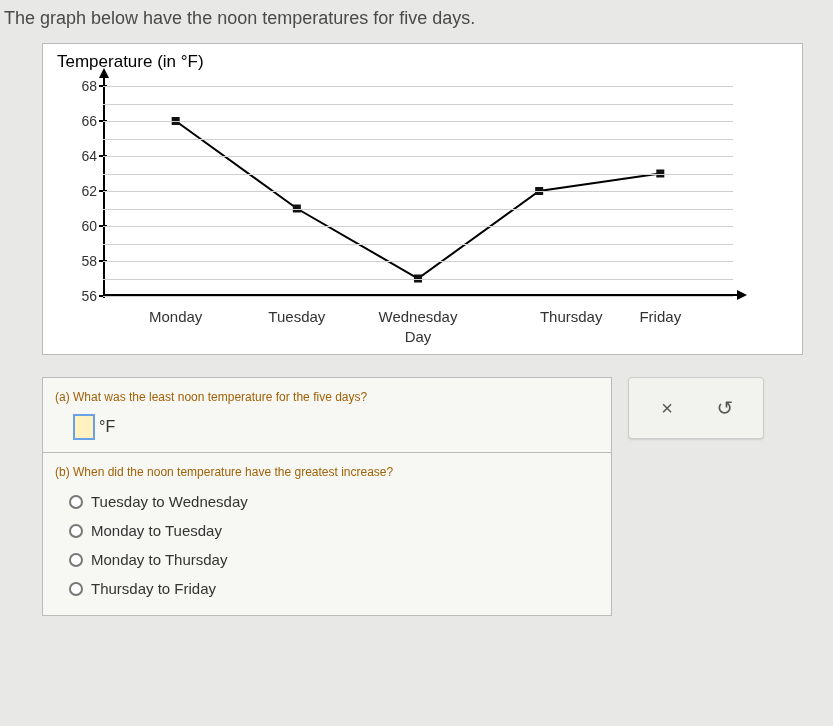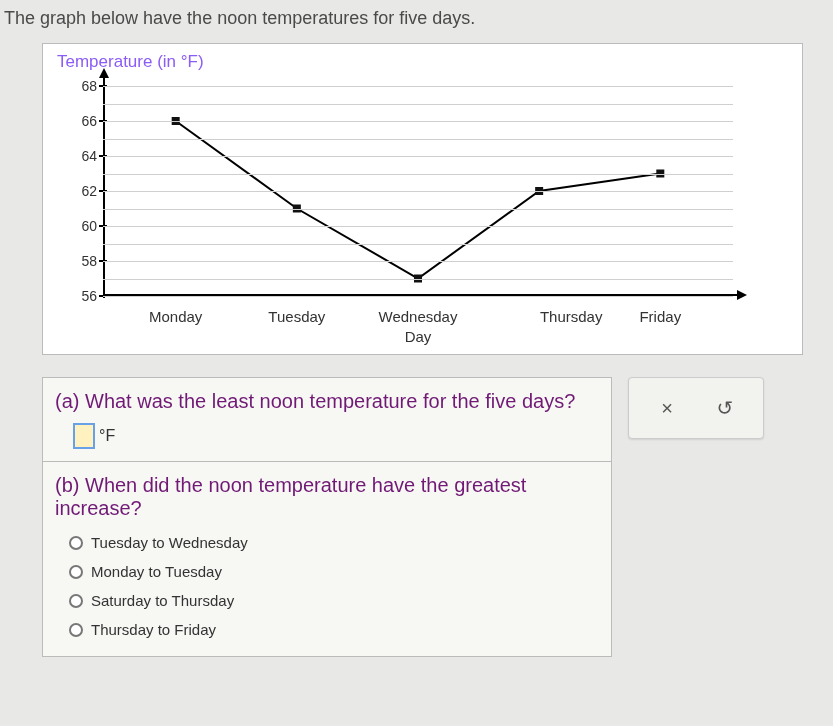--- a/index.html
+++ b/index.html
@@ -18,21 +18,21 @@
     }
     .chart-panel {
       background: #fff;
       border: 1px solid #bbb;
       margin: 0 30px 0 42px;
       padding: 8px 8px 8px 8px;
       position: relative;
     }
     .y-title {
       font-size: 17px;
-      color: #8b5cf6;
+      color: #000000;
       margin: 0 0 4px 6px;
     }
     .chart {
       position: relative;
       width: 680px;
       height: 270px;
       margin-left: 8px;
     }
     .y-axis {
       position: absolute;
@@ -141,21 +141,21 @@
     .questions {
       border: 1px solid #bbb;
       background: #f7f7f4;
       width: 570px;
     }
     .qa, .qb {
       border-bottom: 1px solid #bbb;
       padding: 12px 12px 12px 12px;
     }
     .qb { border-bottom: none; }
-    .q-text { font-size: 20px; color: #701a75; }
+    .q-text { font-size: 12px; color: #a16207; }
     .input-row {
       margin-top: 10px;
       display: flex;
       align-items: center;
       gap: 4px;
       margin-left: 18px;
     }
     .answer-input {
       width: 22px;
       height: 26px;
@@ -278,21 +278,21 @@
           <div class="option">
             <div class="radio"></div>
             <span>Tuesday to Wednesday</span>
           </div>
           <div class="option">
             <div class="radio"></div>
             <span>Monday to Tuesday</span>
           </div>
           <div class="option">
             <div class="radio"></div>
-            <span>Saturday to Thursday</span>
+            <span>Monday to Thursday</span>
           </div>
           <div class="option">
             <div class="radio"></div>
             <span>Thursday to Friday</span>
           </div>
         </div>
     </div>
   </div>
   <div class="controls">
     <div class="ctrl-btn">

